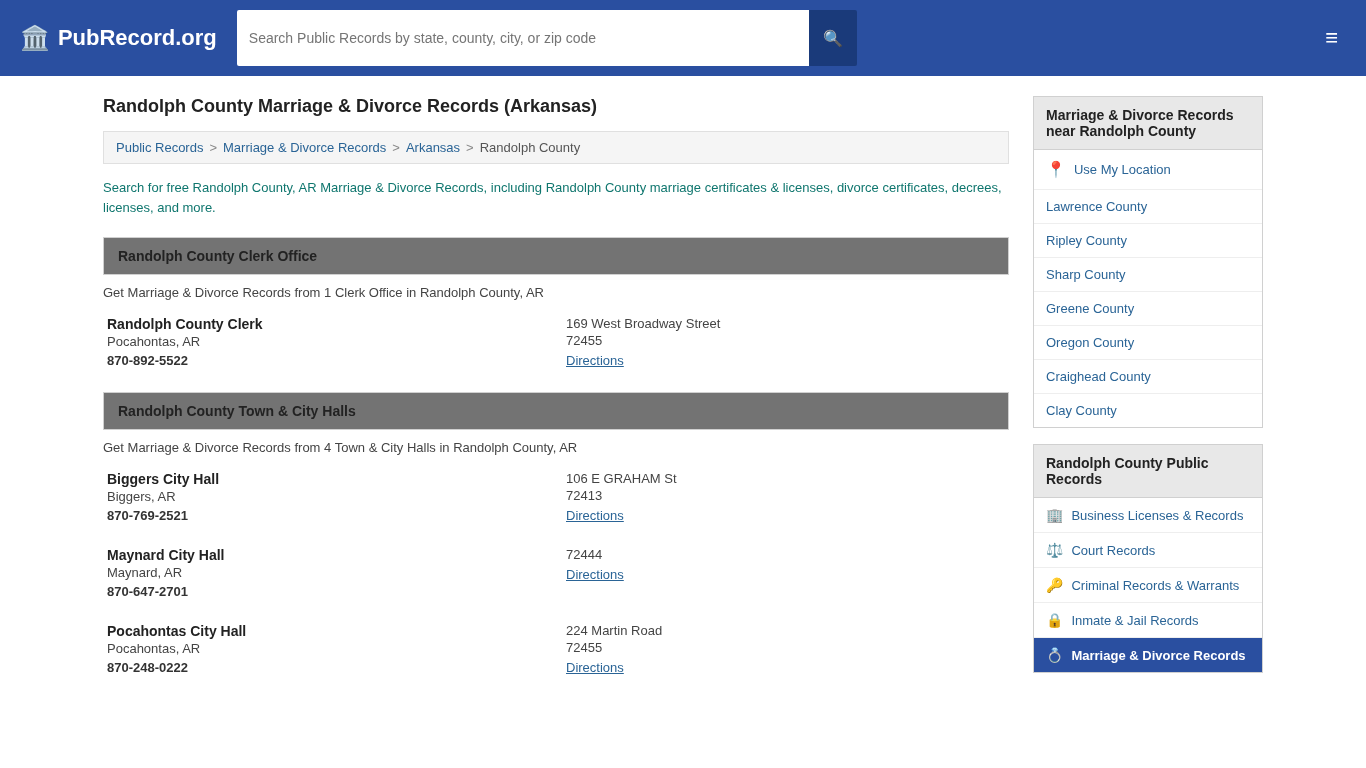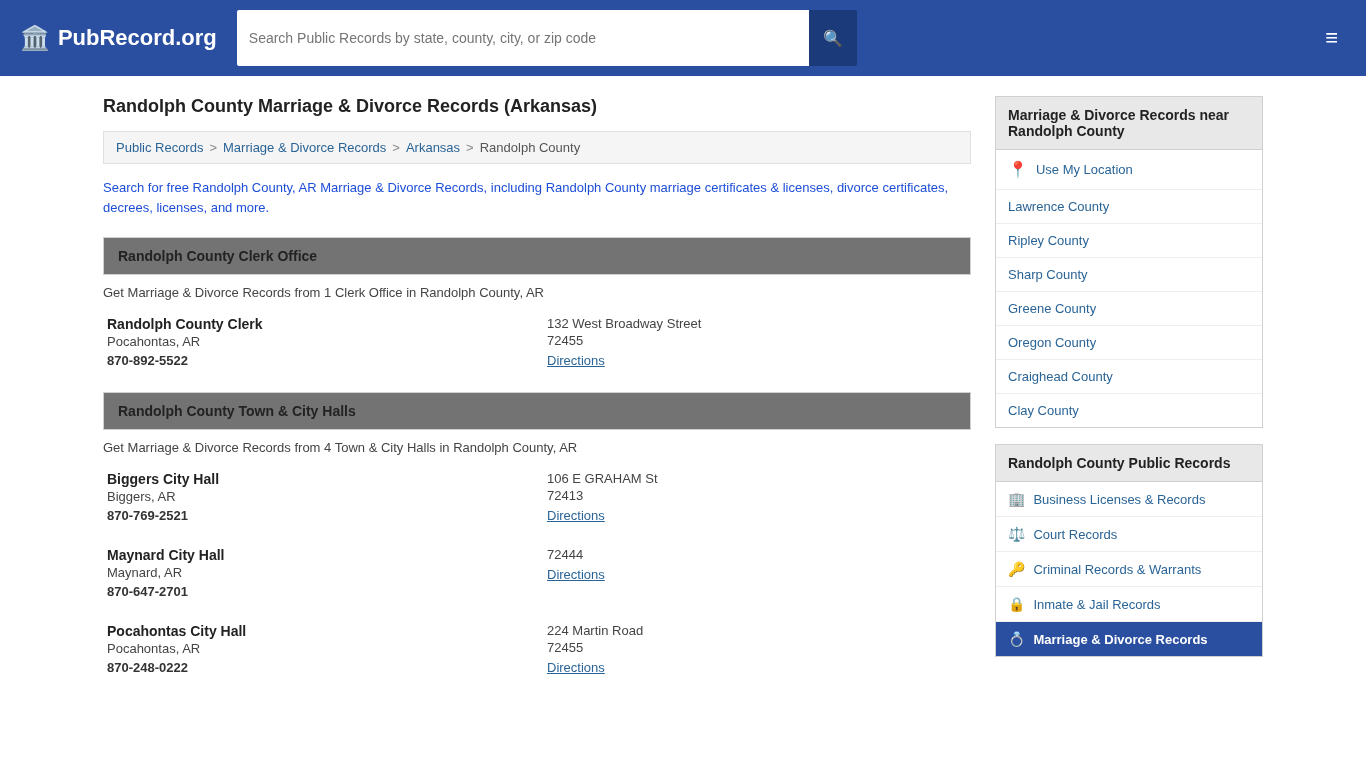--- a/index.html
+++ b/index.html
@@ -91,21 +91,21 @@
       align-items: center;
       gap: 6px;
       flex-wrap: wrap;
     }
     .breadcrumb-item { color: #2a6496; cursor: pointer; }
     .breadcrumb-sep { color: #888; }
     .breadcrumb-current { color: #555; }
 
     #intro-text {
       font-size: 13px;
-      color: #1d4ed8;
+      color: #0f766e;
       margin-bottom: 20px;
       line-height: 1.5;
     }
 
     
     .section-header {
       background: #737373;
       border: 1px solid #d0d0d0;
       padding: 10px 14px;
       font-weight: bold;
@@ -165,21 +165,21 @@
     }
     .directions-link {
       color: #2a6496;
       font-size: 13px;
       cursor: pointer;
       text-decoration: underline;
     }
 
     
     #sidebar {
-      width: 268px;
+      width: 230px;
       flex-shrink: 0;
     }
 
     .sidebar-section {
       border: 1px solid #d0d0d0;
       margin-bottom: 16px;
     }
 
     .sidebar-section-header {
       background: #e8e8e8;
@@ -266,21 +266,21 @@
     <p class="section-desc">Get Marriage &amp; Divorce Records from 1 Clerk Office in Randolph County, AR</p>
 
     <div class="record-entry">
       <div class="record-row">
         <div class="record-left">
           <div class="record-name">Randolph County Clerk</div>
           <div class="record-address-line">Pocahontas, AR</div>
           <div class="record-phone">870-892-5522</div>
         </div>
         <div class="record-right">
-          <div class="record-street">132 West Broadway Street</div>
+          <div class="record-street">169 West Broadway Street</div>
           <div class="record-zip">72455</div>
           <span class="directions-link">Directions</span>
         </div>
       </div>
     </div>
 
     <div class="section-header">Randolph County Town &amp; City Halls</div>
     <p class="section-desc">Get Marriage &amp; Divorce Records from 4 Town &amp; City Halls in Randolph County, AR</p>
 
     <div class="record-entry">

